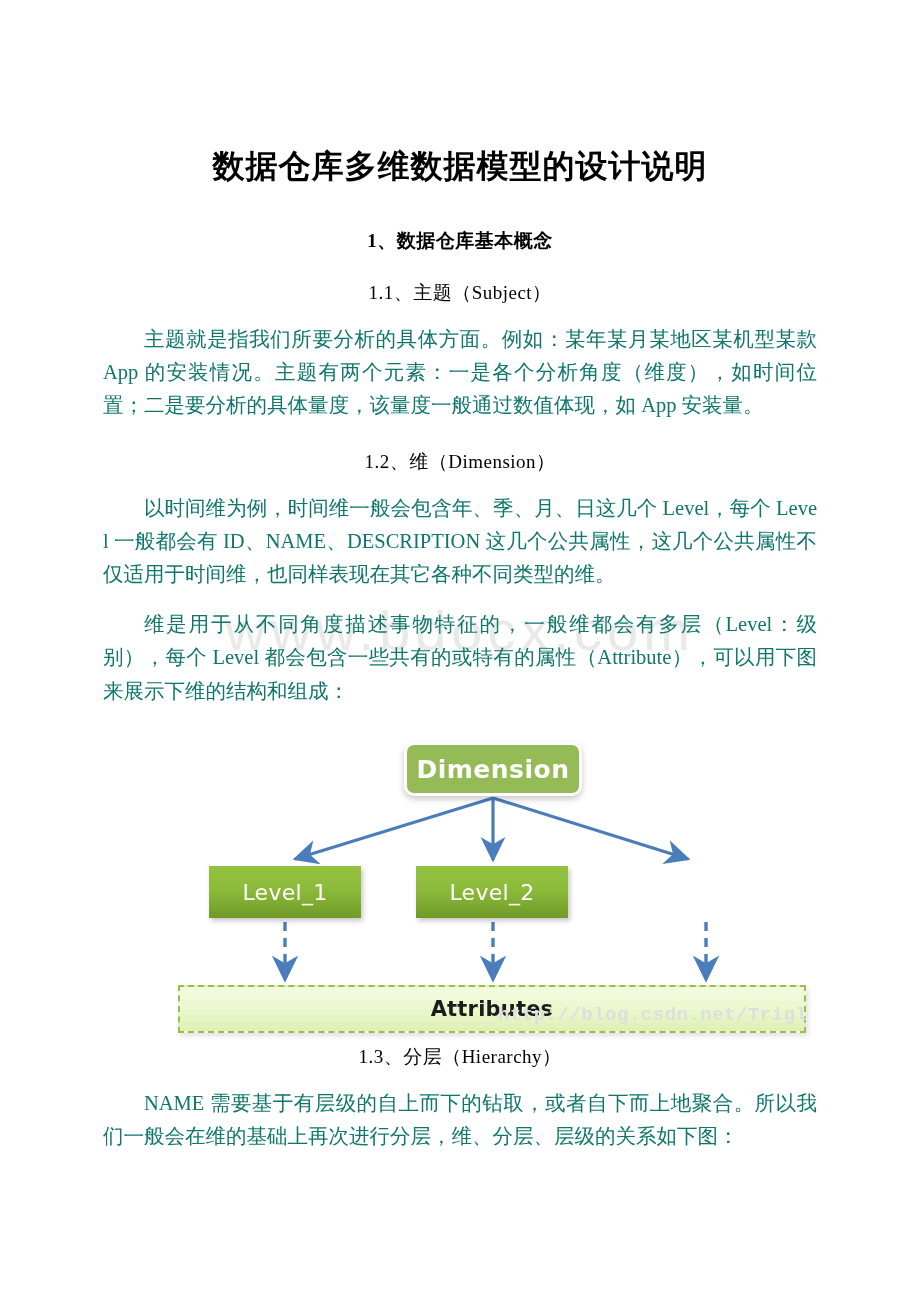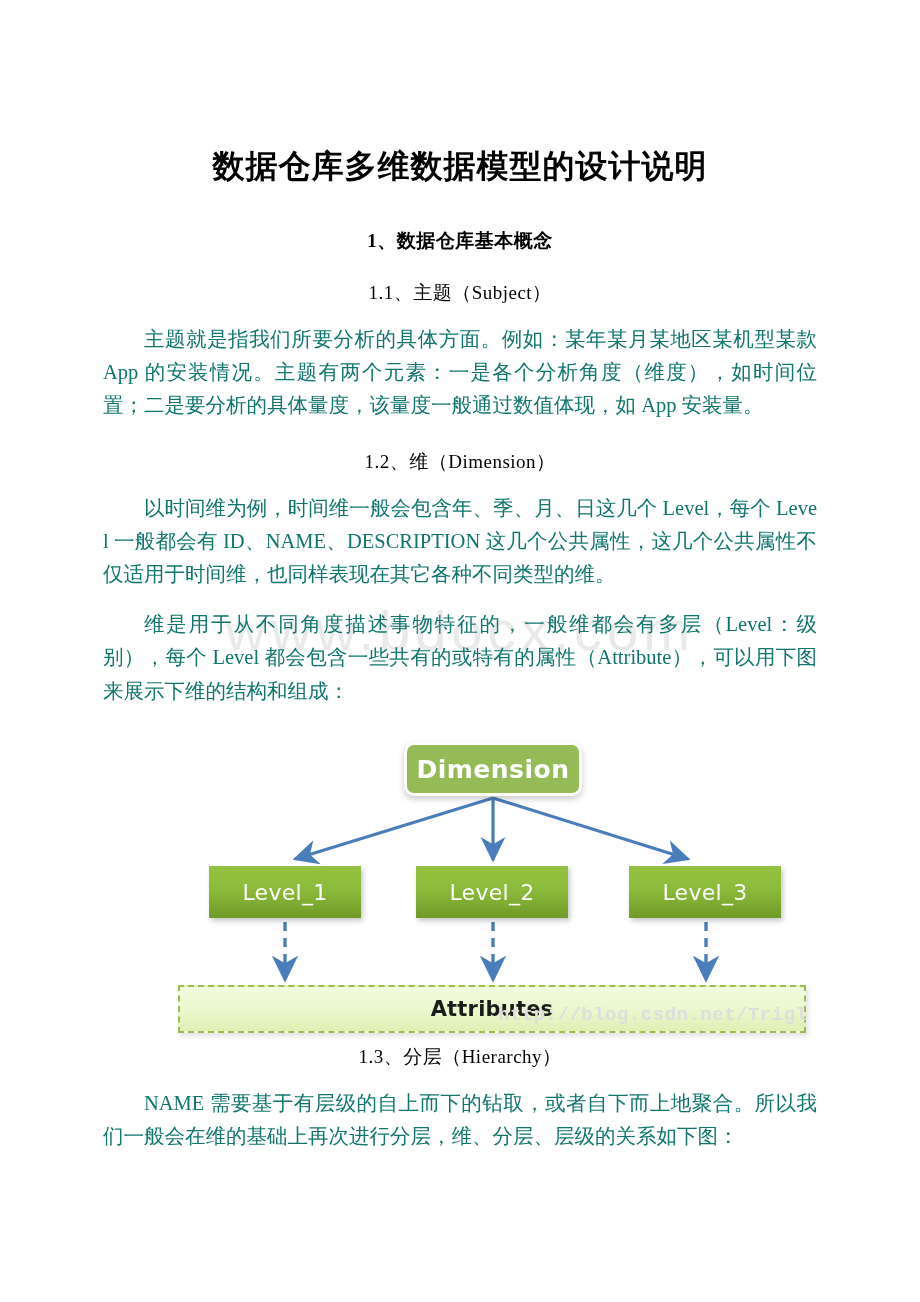--- a/index.html
+++ b/index.html
@@ -224,21 +224,20 @@
         <line x1="269" y1="196" x2="269" y2="254" marker-end="url(#arrowDash)"></line>
         <line x1="477" y1="196" x2="477" y2="254" marker-end="url(#arrowDash)"></line>
         <line x1="690" y1="196" x2="690" y2="254" marker-end="url(#arrowDash)"></line>
       </g>
     </svg>
 
     <div class="node node-dimension">Dimension</div>
 
     <div class="node node-level node-level-1">Level_1</div>
     <div class="node node-level node-level-2">Level_2</div>
-    <div class="node node-level node-level-3">Level_3</div>
 
     <div class="node node-attributes">Attributes</div>
 
   </div>
 
   <div class="wm-diagram">http://blog.csdn.net/Trigl</div>
 
   <div class="content" style="position:absolute; left:0; top:1044px; width:920px; box-sizing:border-box;">
     <h3 class="h2" style="padding-top:0;">1.3、分层（Hierarchy）</h3>
     <p class="para">NAME 需要基于有层级的自上而下的钻取，或者自下而上地聚合。所以我们一般会在维的基础上再次进行分层，维、分层、层级的关系如下图：</p>

